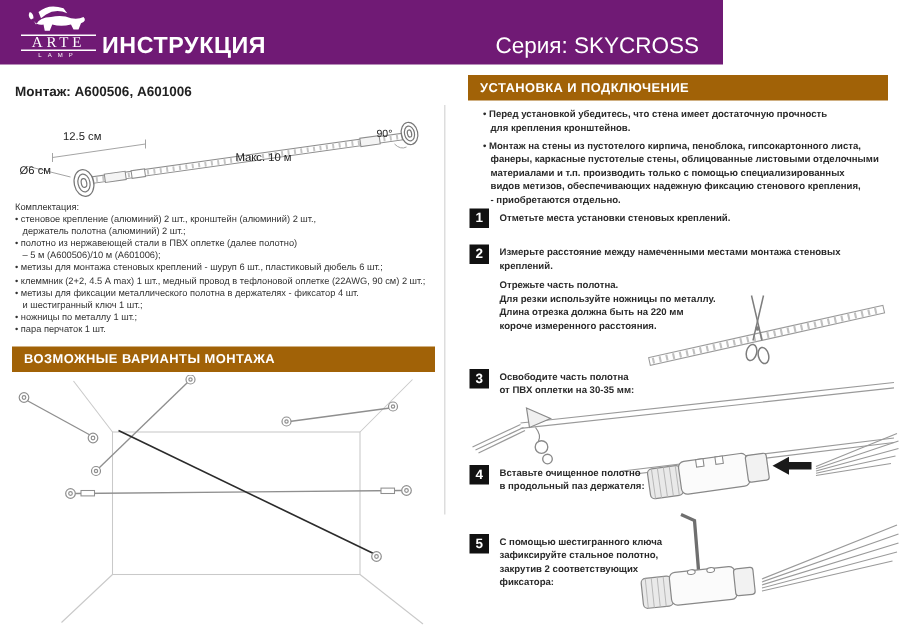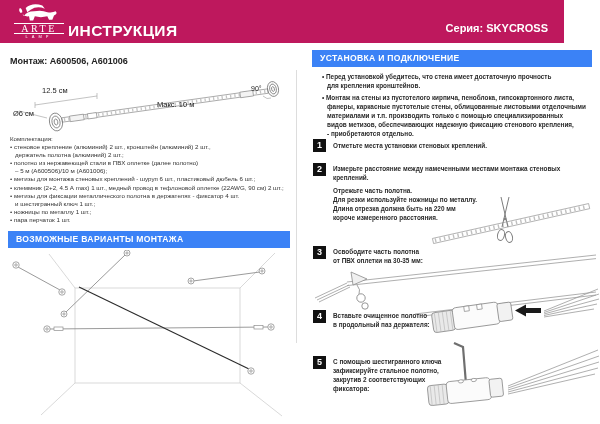--- a/index.html
+++ b/index.html
@@ -1,29 +1,29 @@
 <!DOCTYPE html>
 <html><head>
 <meta charset="utf-8">
 <style>
   html,body{margin:0;padding:0;background:#fff;}
   #page{position:relative;width:600px;height:424px;background:#ffffff;overflow:hidden;
         font-family:"Liberation Sans",sans-serif;color:#222;}
   .abs{position:absolute;}
   .ml{white-space:pre-line;}
   
-  #topbar{left:0;top:0;width:564px;height:43px;background:#be185d;}
+  #topbar{left:0;top:0;width:482px;height:43px;background:#701a75;}
   #logo{left:14px;top:3px;width:50px;height:38px;text-align:center;color:#fff;}
   #logo .brand{font-family:"Liberation Serif",serif;font-size:10px;letter-spacing:2.5px;
                line-height:9px;border-top:1px solid #fff;border-bottom:1px solid #fff;padding:0 1px;}
   #logo .sub{font-size:4px;letter-spacing:4px;line-height:5px;}
   #doc-title{left:68px;top:22px;color:#fff;font-size:15.5px;font-weight:bold;letter-spacing:.4px;}
-  #series{right:16px;top:22px;color:#fff;font-size:11px;font-weight:bold;}
-  
-  .secbar{background:#3b82f6;color:#fff;font-weight:bold;font-size:8.6px;
+  #series{right:16px;top:22px;color:#fff;font-size:15px;font-weight:normal;}
+  
+  .secbar{background:#a16207;color:#fff;font-weight:bold;font-size:8.6px;
           line-height:17px;padding-left:8px;letter-spacing:.3px;}
   
   #prod-title{left:10px;top:56px;font-size:9px;font-weight:bold;line-height:11px;}
   #package{left:10px;top:135px;width:286px;font-size:6.2px;line-height:8.1px;color:#333;}
   #package .it{padding-left:5px;text-indent:-5px;}
   
   #divider{left:296px;top:70px;width:1px;height:273px;background:#ddd;}
   #install-notes{left:322px;top:72px;width:268px;font-size:6.4px;font-weight:bold;
                  line-height:9px;color:#2a2a2a;}
   #install-notes .it{padding-left:5px;text-indent:-5px;margin-bottom:3px;}

